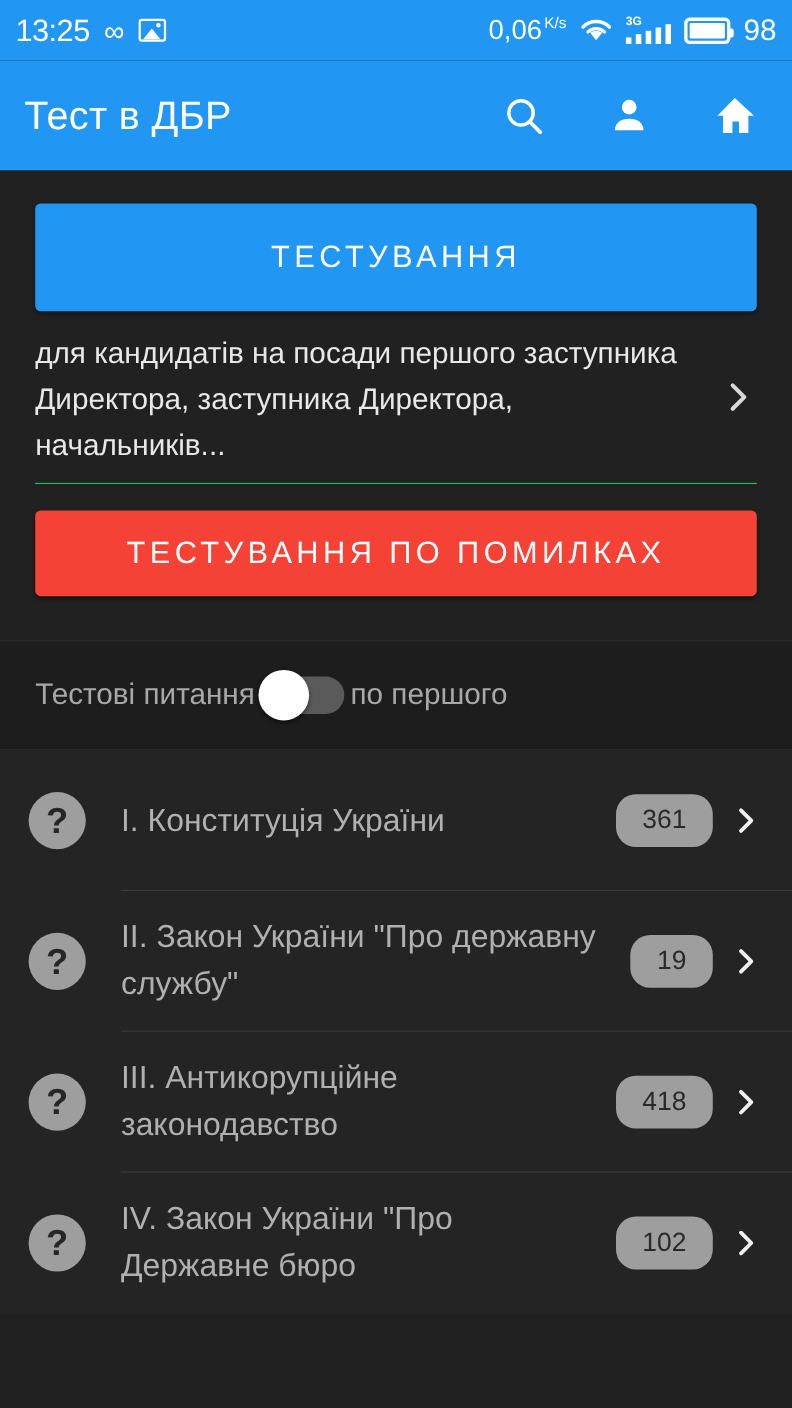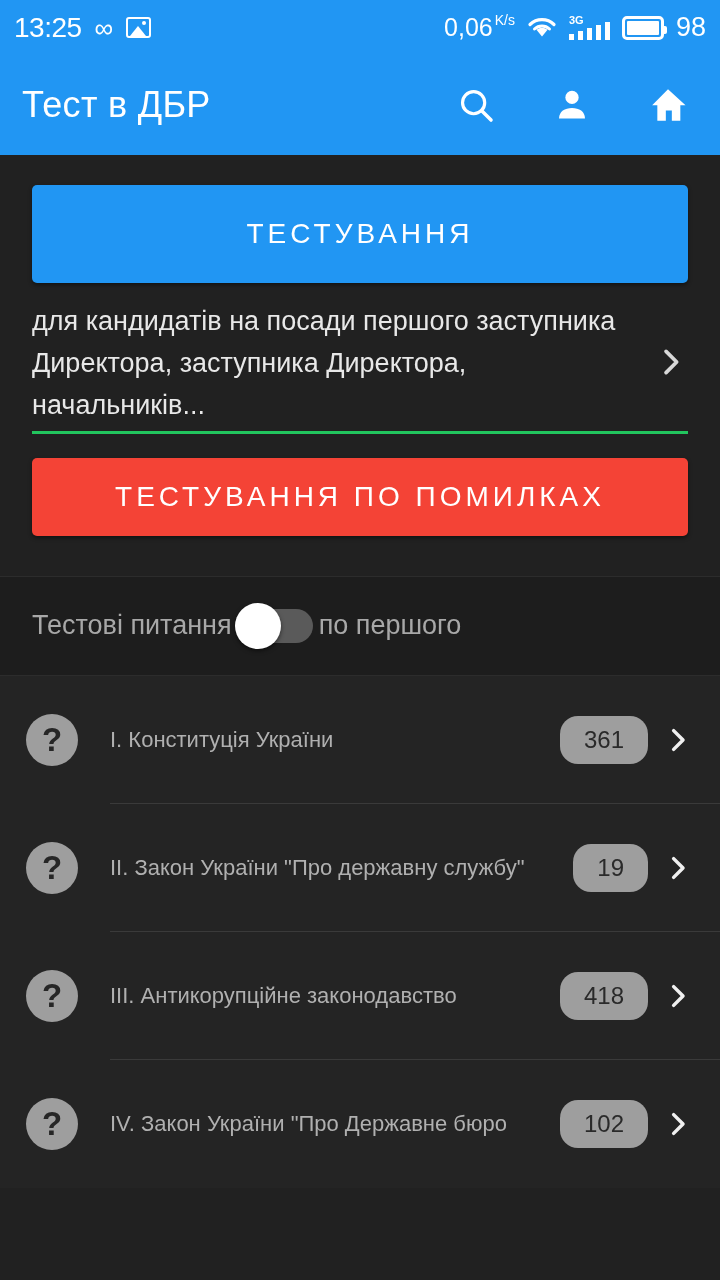--- a/index.html
+++ b/index.html
@@ -72,22 +72,22 @@
     display:flex; align-items:center; justify-content:center;
     border-radius:5px; text-align:center;
     font-size:28px; letter-spacing:4px; font-weight:400;
     box-shadow:0 2px 4px rgba(0,0,0,.45);
   }
   .btn-primary{ height:98px; background:#2196F3; color:#fff; }
   .btn-yellow{ height:78px; background:#FFC107; color:#fff; margin-top:32px; }
   .btn-red{ height:78px; background:#F44336; color:#fff; margin-top:24px; }
 
   .desc-row{
-    display:flex; align-items:center; padding:18px 0 4px 0;
-    border-bottom:3px solid #22c55e;
+    display:flex; align-items:center; padding:18px 0 12px 0;
+    border-bottom:1px solid #22c55e;
   }
   .desc-text{
     color:#e8e8e8; font-size:27px; line-height:1.55; flex:1; padding-right:22px;
   }
   .chev{ flex:0 0 auto; }
 
   
   .toggle-bar{
     margin-top:40px; background:#1d1d1d; height:100px;
     display:flex; align-items:center; padding:0 32px;
@@ -113,21 +113,21 @@
   .li-sep{
     position:absolute; left:110px; right:0; bottom:0; height:1px; background:#3a3a3a;
   }
   .q-ic{
     flex:0 0 auto; width:52px; height:52px; border-radius:50%;
     background:#9e9e9e; color:#262626;
     display:flex; align-items:center; justify-content:center;
     font-size:33px; font-weight:bold; line-height:1;
   }
   .li-label{
-    flex:1; color:#b0b0b0; font-size:22px; line-height:1.45;
+    flex:1; color:#b0b0b0; font-size:29px; line-height:1.45;
     padding:0 18px 0 32px;
   }
   .badge{
     flex:0 0 auto; background:#9e9e9e; color:#2a2a2a;
     border-radius:18px; min-width:62px; height:48px;
     display:flex; align-items:center; justify-content:center;
     font-size:24px; padding:0 24px; margin-right:10px;
   }
   .li-chev{ flex:0 0 auto; width:40px; display:flex; justify-content:center; }
 </style>

